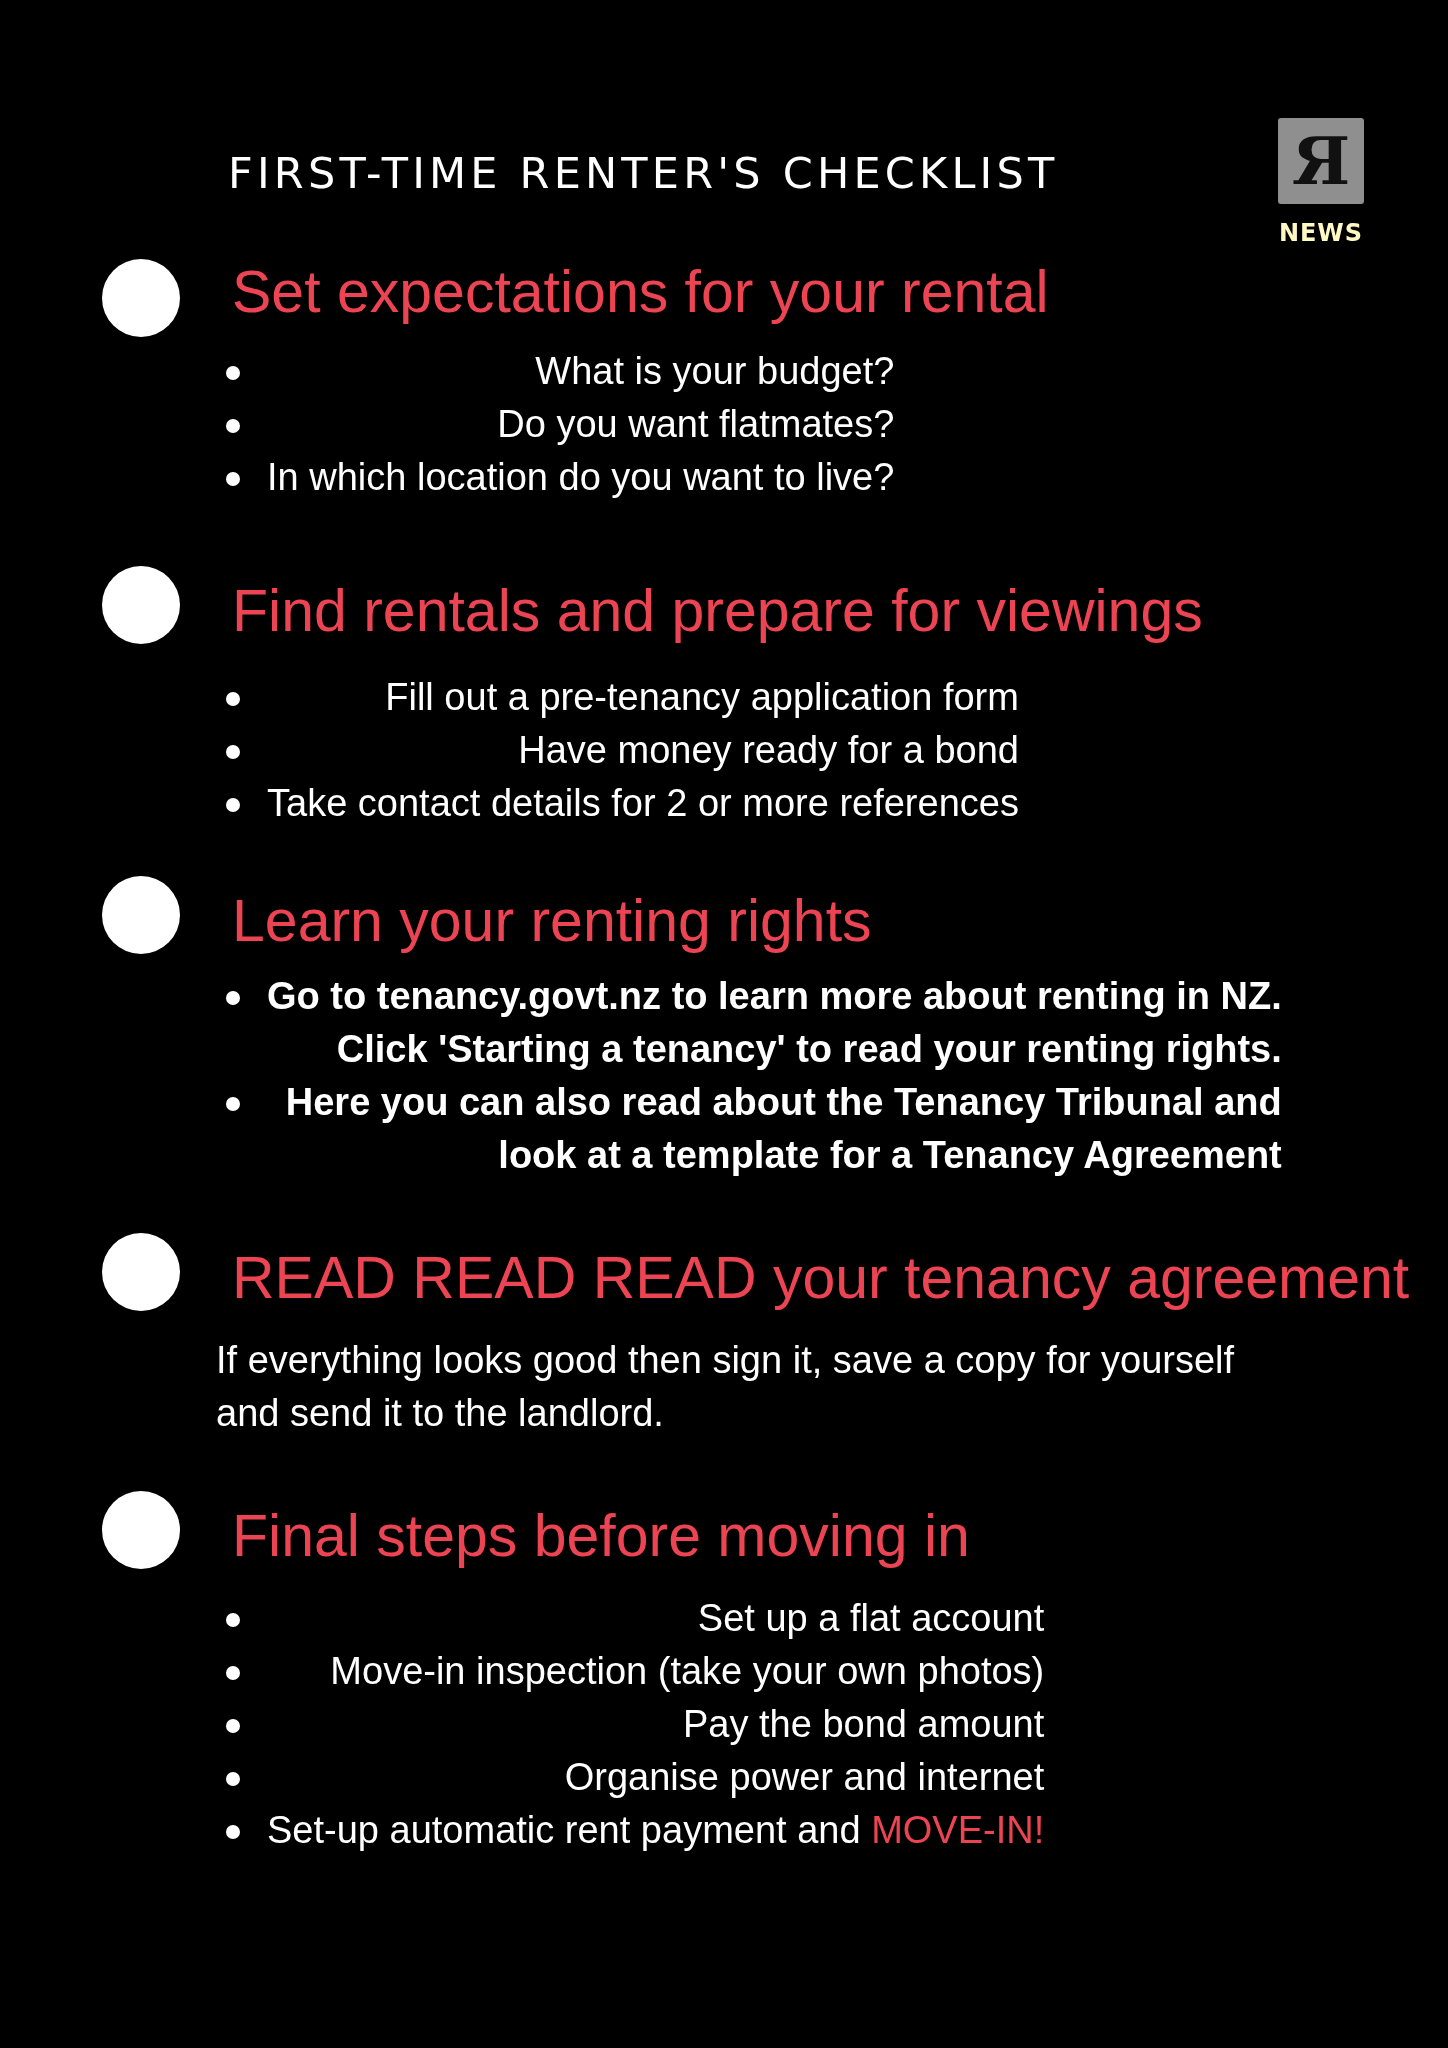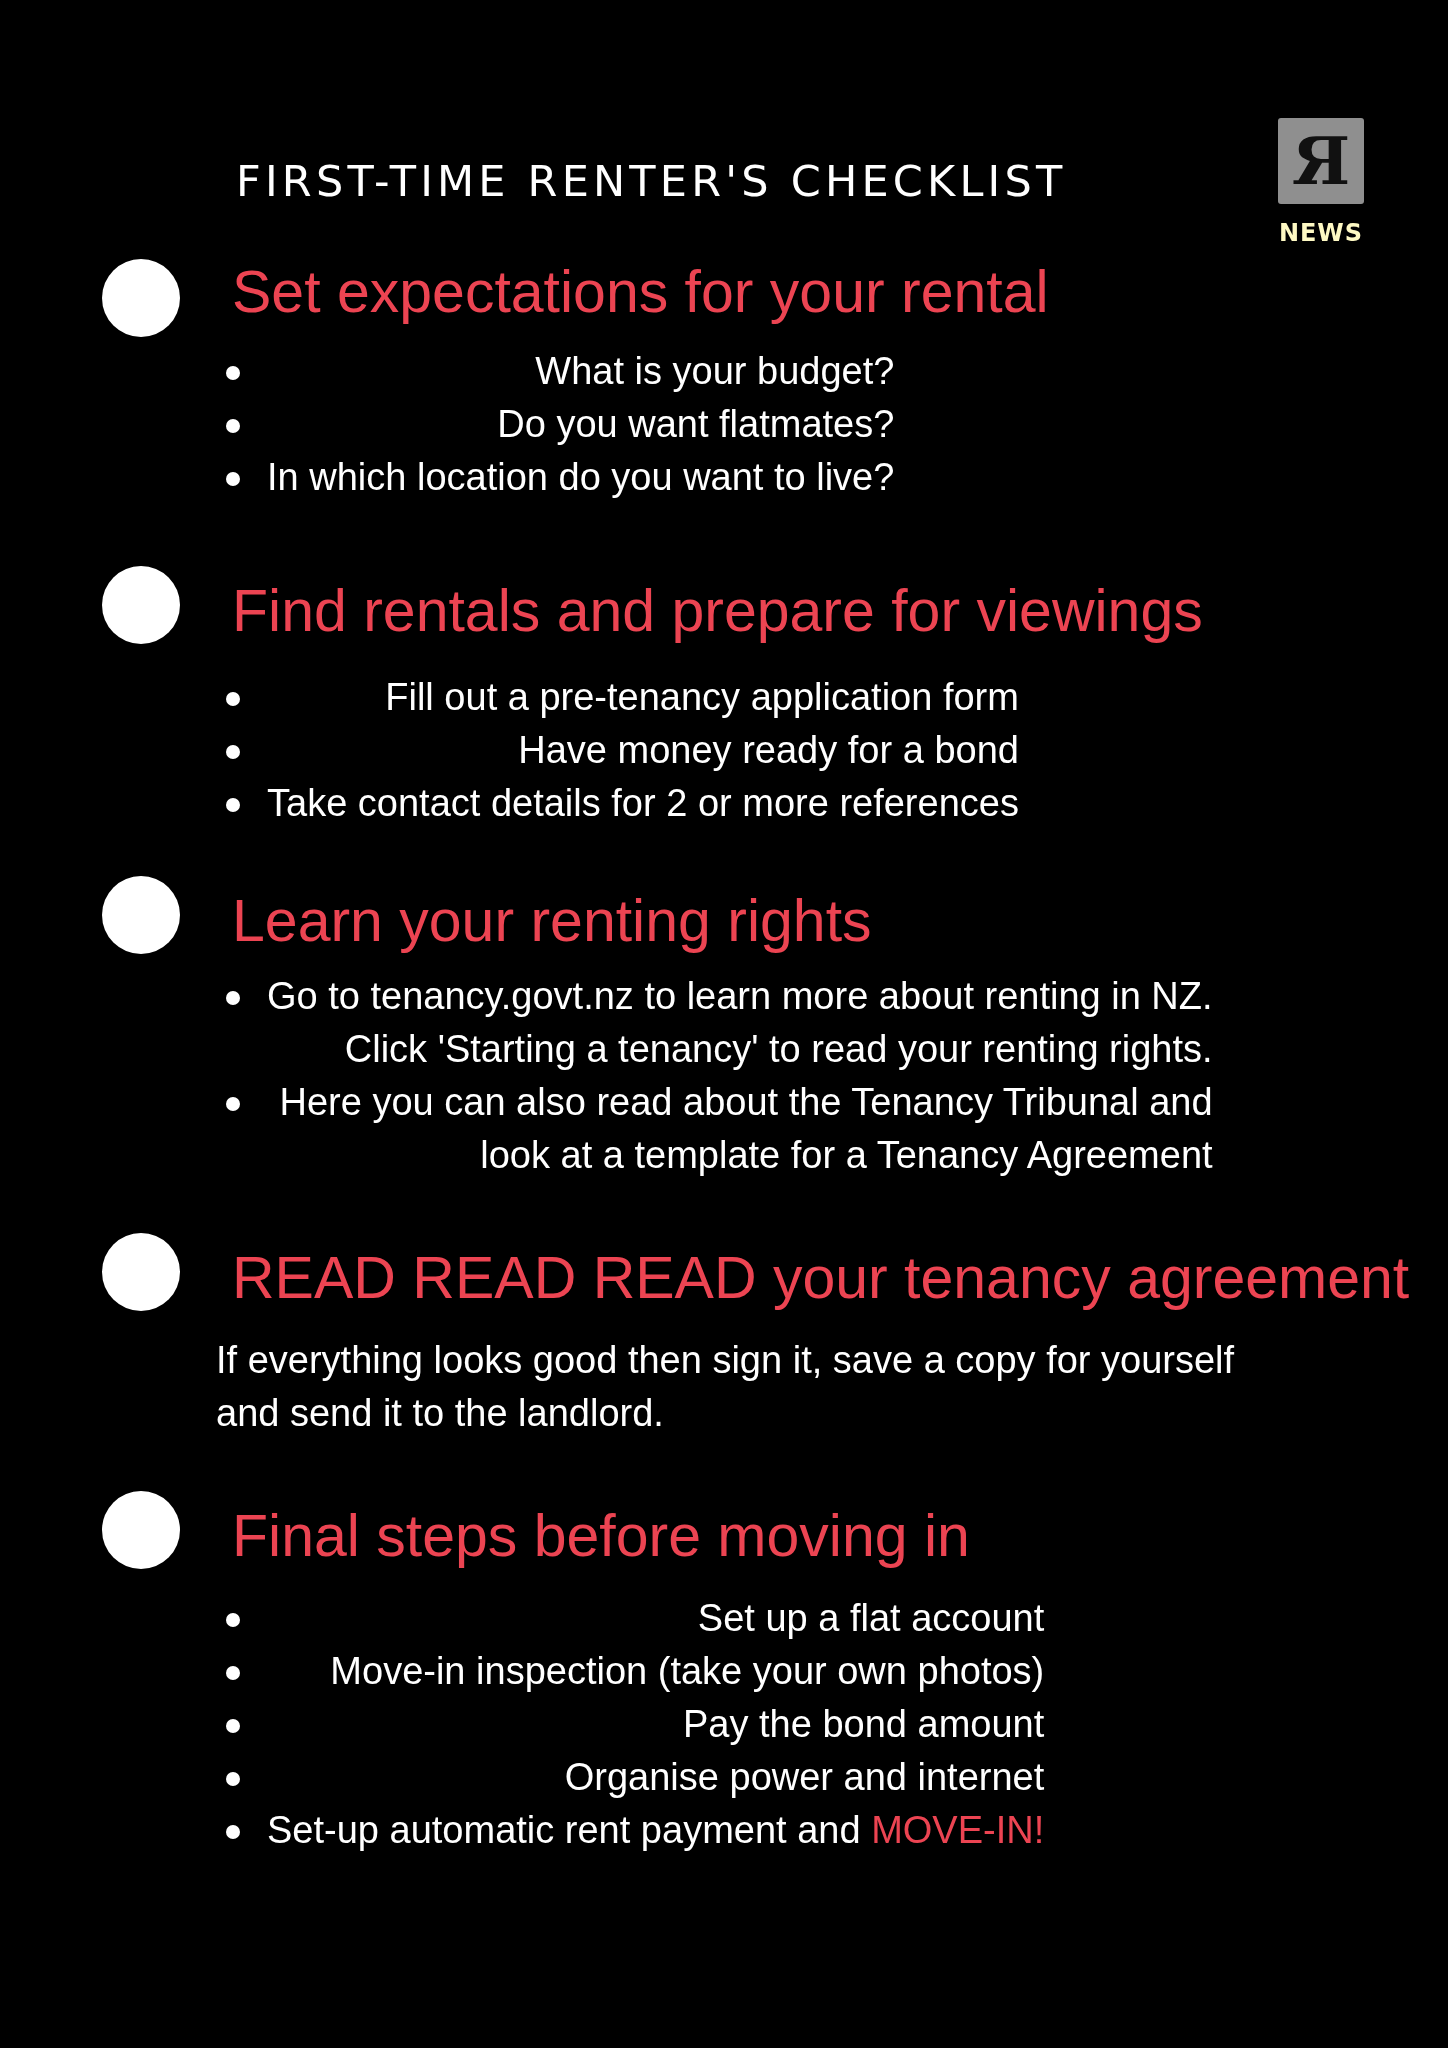--- a/index.html
+++ b/index.html
@@ -3,21 +3,21 @@
 <meta charset="utf-8">
 <style>
   html, body { margin: 0; padding: 0; }
   body {
     width: 1448px; height: 2048px; background: #000000; position: relative; overflow: hidden;
     font-family: "Liberation Sans", "DejaVu Sans", sans-serif; color: #ffffff;
   }
   .title {
     position: absolute; left: 228px; top: 148px; width: 900px;
     font-family: "DejaVu Sans", sans-serif; font-size: 43px; letter-spacing: 4.2px;
-    font-weight: normal; color: #ffffff; white-space: nowrap; margin: 8px;
+    font-weight: normal; color: #ffffff; white-space: nowrap; margin: 0;
   }
   .logo { position: absolute; left: 1278px; top: 118px; width: 86px; }
   .logo-box {
     width: 86px; height: 86px; background: #8f8f8f; border-radius: 3px;
     display: flex; align-items: center; justify-content: center;
   }
   .logo-glyph {
     font-family: "DejaVu Serif", serif; font-size: 66px; color: #111111; line-height: 1; font-weight: bold;
   }
   .logo-word {
@@ -67,21 +67,21 @@
 <div class="circle" style="top:566px;"></div>
 <h2 class="heading" style="top:577px;">Find rentals and prepare for viewings</h2>
 <ul class="items" style="top:671px;">
   <li>Fill out a pre-tenancy application form</li>
   <li>Have money ready for a bond</li>
   <li>Take contact details for 2 or more references</li>
 </ul>
 
 <div class="circle" style="top:876px;"></div>
 <h2 class="heading" style="top:887px;">Learn your renting rights</h2>
-<ul class="items" style="top:970px;">
+<ul class="items" style="top:970px;font-weight:bold;">
   <li>
     <span>Go to tenancy.govt.nz to learn more about renting in NZ.</span><br>
     <span>Click 'Starting a tenancy' to read your renting rights.</span>
   </li>
   <li>
     <span>Here you can also read about the Tenancy Tribunal and</span><br>
     <span>look at a template for a Tenancy Agreement</span>
   </li>
 </ul>
 

